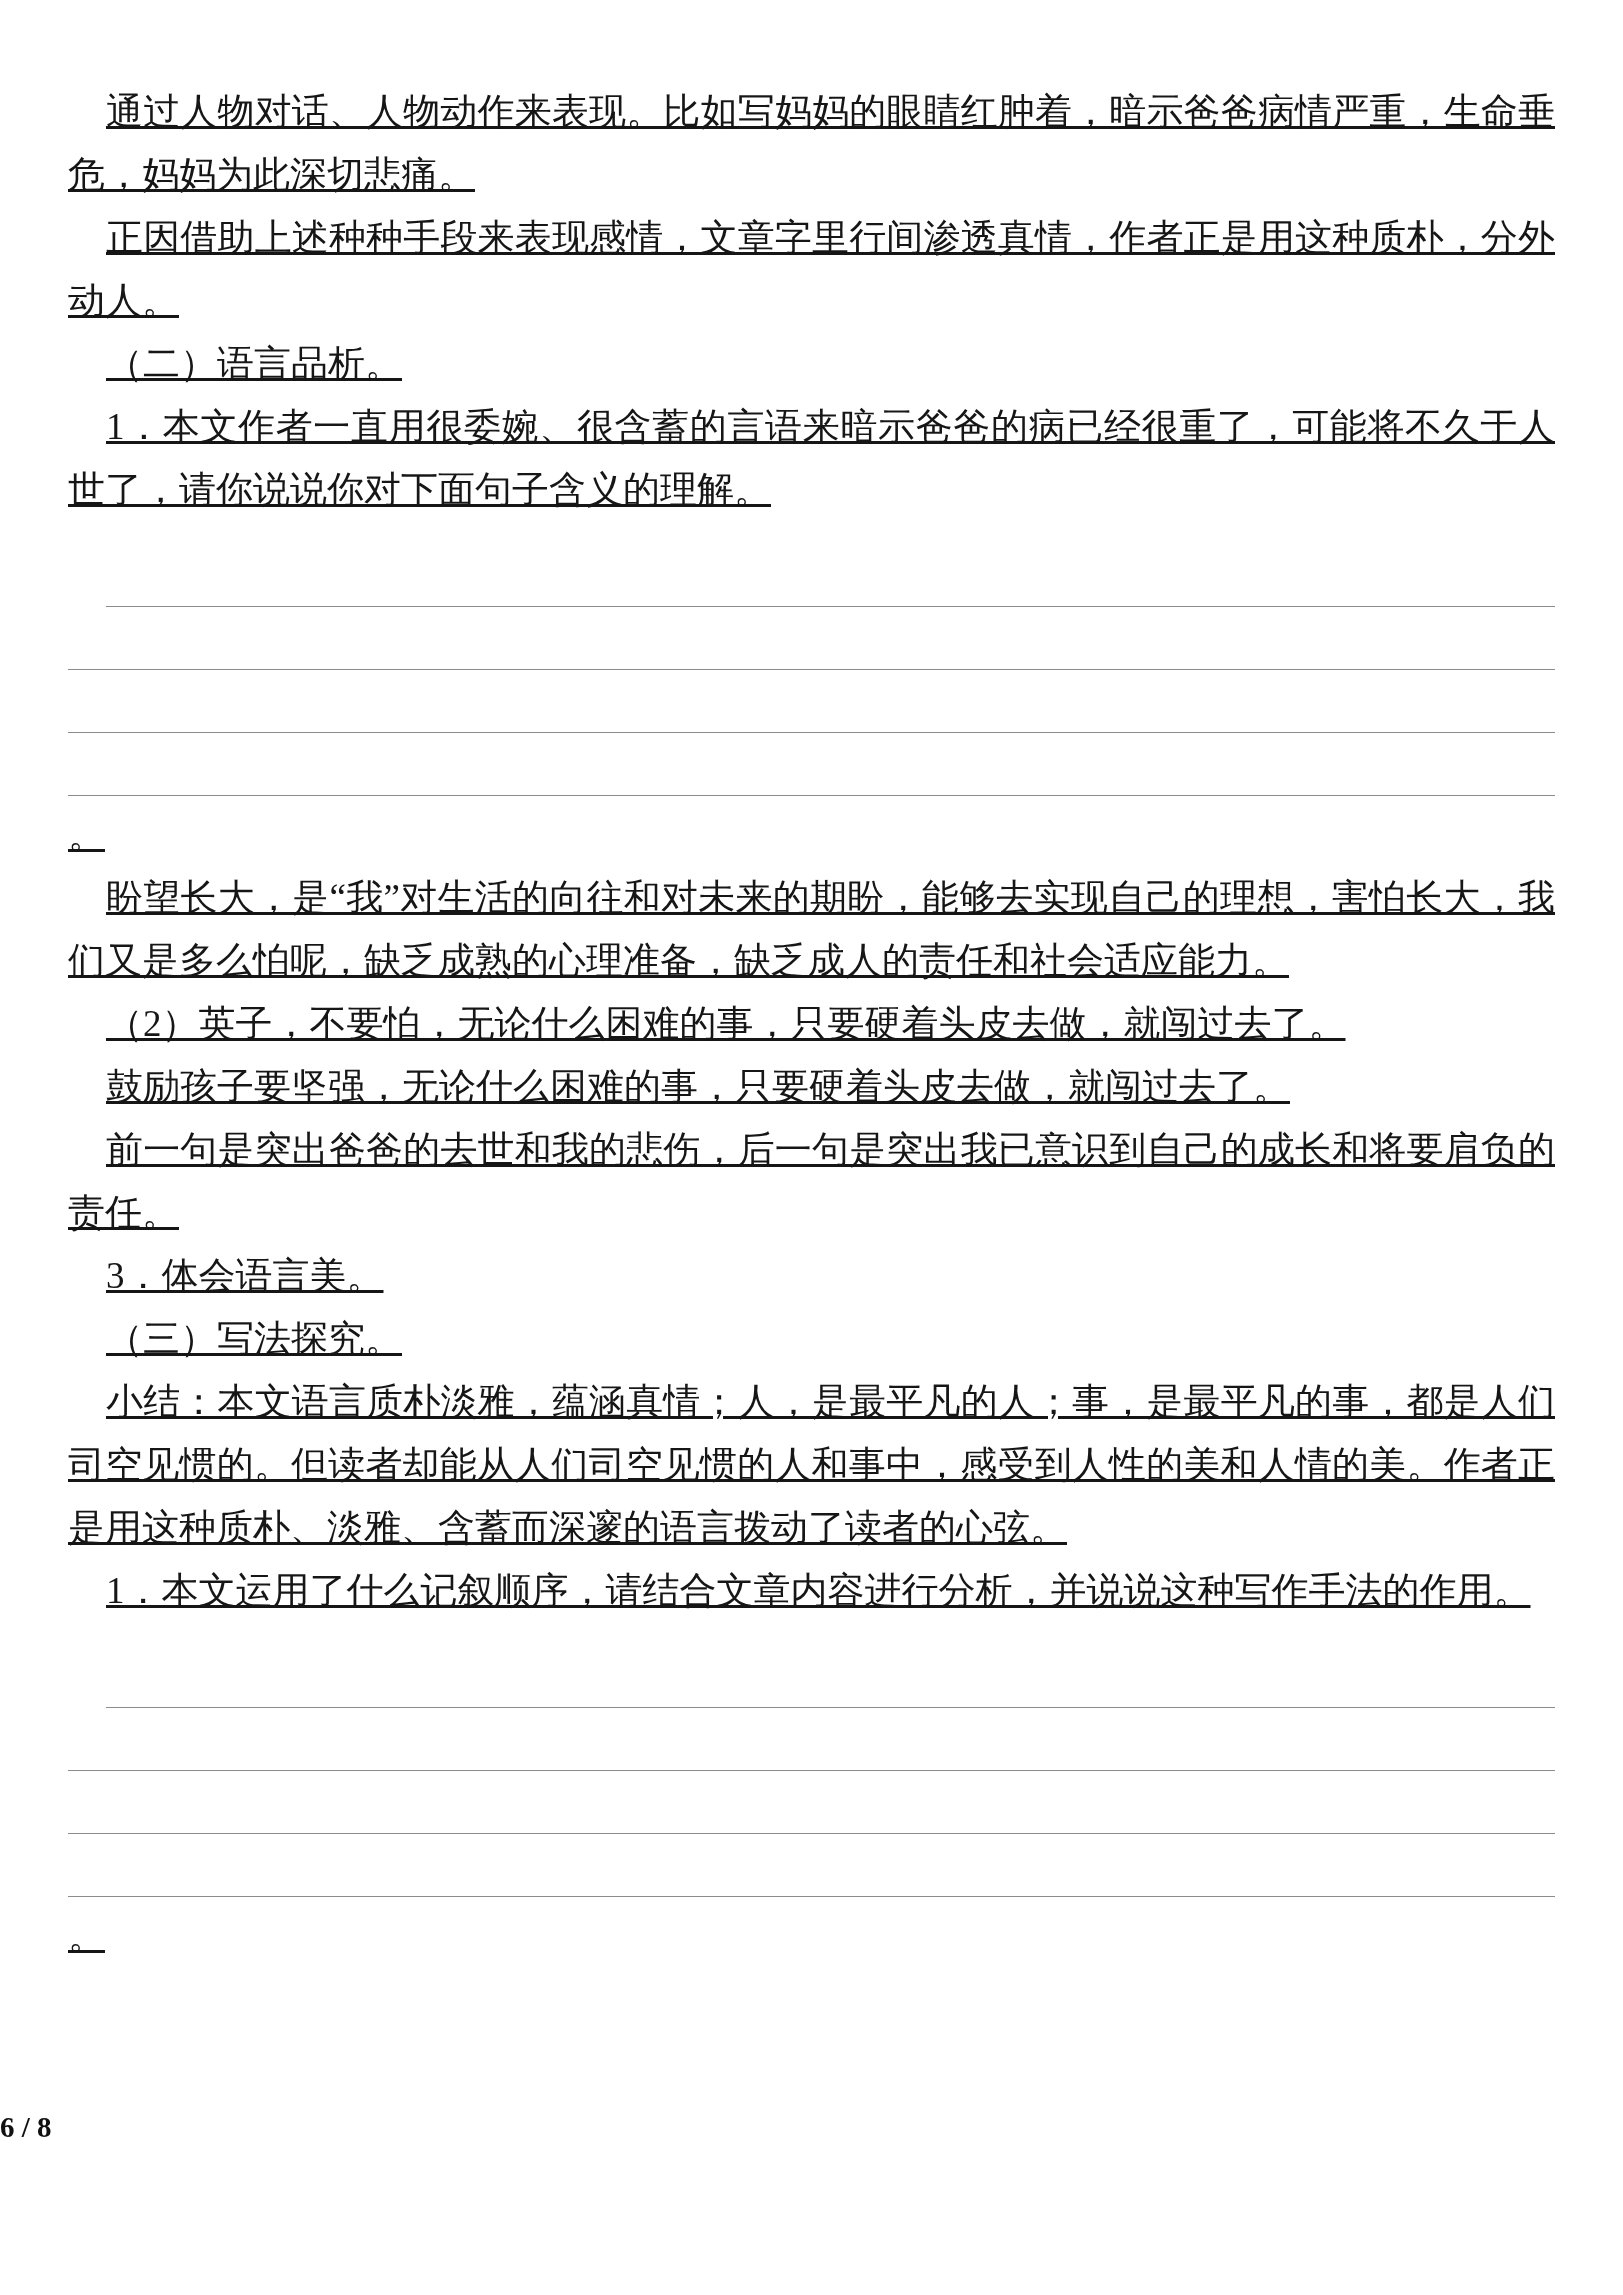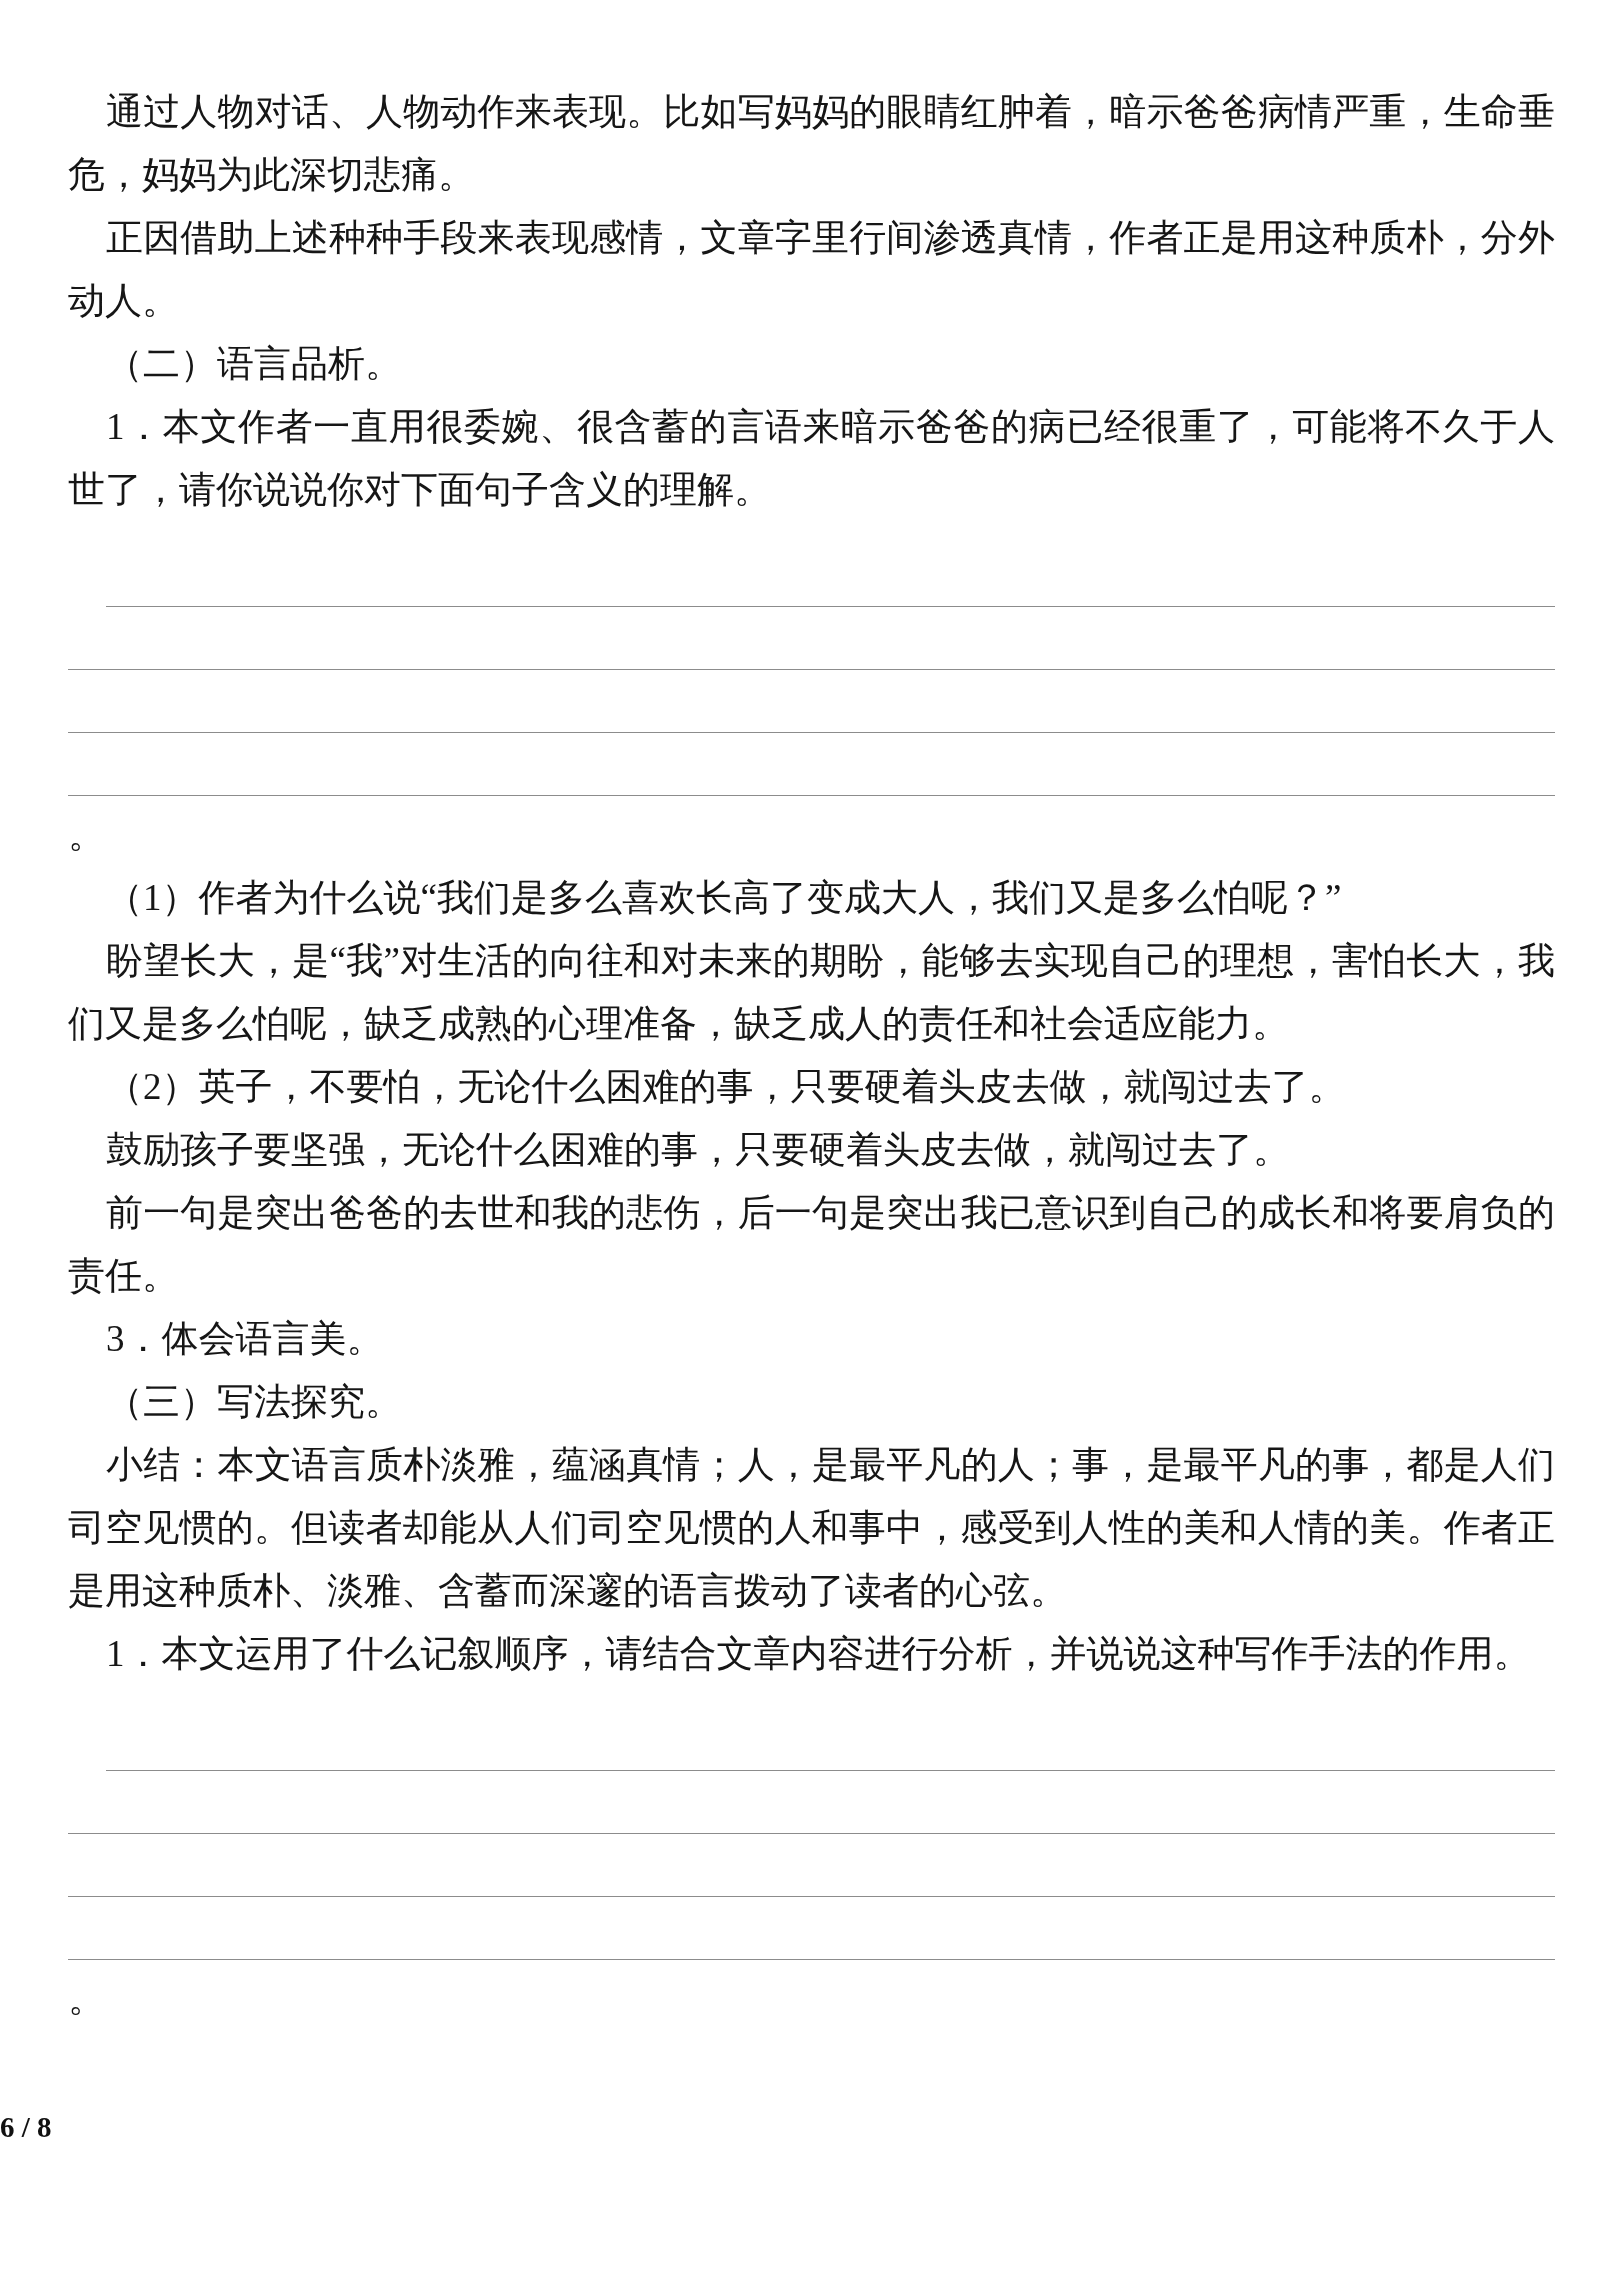--- a/index.html
+++ b/index.html
@@ -13,20 +13,21 @@
     position: relative;
     overflow: hidden;
   }
   .page {
     position: absolute;
     inset: 0;
     padding: 80px 68px 4px 68px;
     font-size: 37px;
     line-height: 63px;
     text-align: justify;
+    text-decoration: underline;
   }
   p.para { margin: 0; }
   p.indent { text-indent: 38px; }
   .answer-group { padding-top: 23px; padding-bottom: 6.8px; }
   .answer-line {
     height: 63px;
     border-bottom: 1.4px solid #8c8c8c;
   }
   .answer-line.first { margin-left: 38px; }
   .footer {
@@ -53,21 +54,20 @@
 
   <div class="answer-group">
     <div class="answer-line first"></div>
     <div class="answer-line"></div>
     <div class="answer-line"></div>
     <div class="answer-line"></div>
   </div>
 
   <p class="para">。</p>
 
-  <p class="para indent">（1）作者为什么说“我们是多么喜欢长高了变成大人，我们又是多么怕呢？”</p>
   <p class="para indent">盼望长大，是“我”对生活的向往和对未来的期盼，能够去实现自己的理想，害怕长大，我们又是多么怕呢，缺乏成熟的心理准备，缺乏成人的责任和社会适应能力。</p>
   <p class="para indent">（2）英子，不要怕，无论什么困难的事，只要硬着头皮去做，就闯过去了。</p>
   <p class="para indent">鼓励孩子要坚强，无论什么困难的事，只要硬着头皮去做，就闯过去了。</p>
   <p class="para indent">前一句是突出爸爸的去世和我的悲伤，后一句是突出我已意识到自己的成长和将要肩负的责任。</p>
 
   <p class="para indent">3．体会语言美。</p>
   <p class="para indent">（三）写法探究。</p>
   <p class="para indent">小结：本文语言质朴淡雅，蕴涵真情；人，是最平凡的人；事，是最平凡的事，都是人们司空见惯的。但读者却能从人们司空见惯的人和事中，感受到人性的美和人情的美。作者正是用这种质朴、淡雅、含蓄而深邃的语言拨动了读者的心弦。</p>
   <p class="para indent">1．本文运用了什么记叙顺序，请结合文章内容进行分析，并说说这种写作手法的作用。</p>
 

